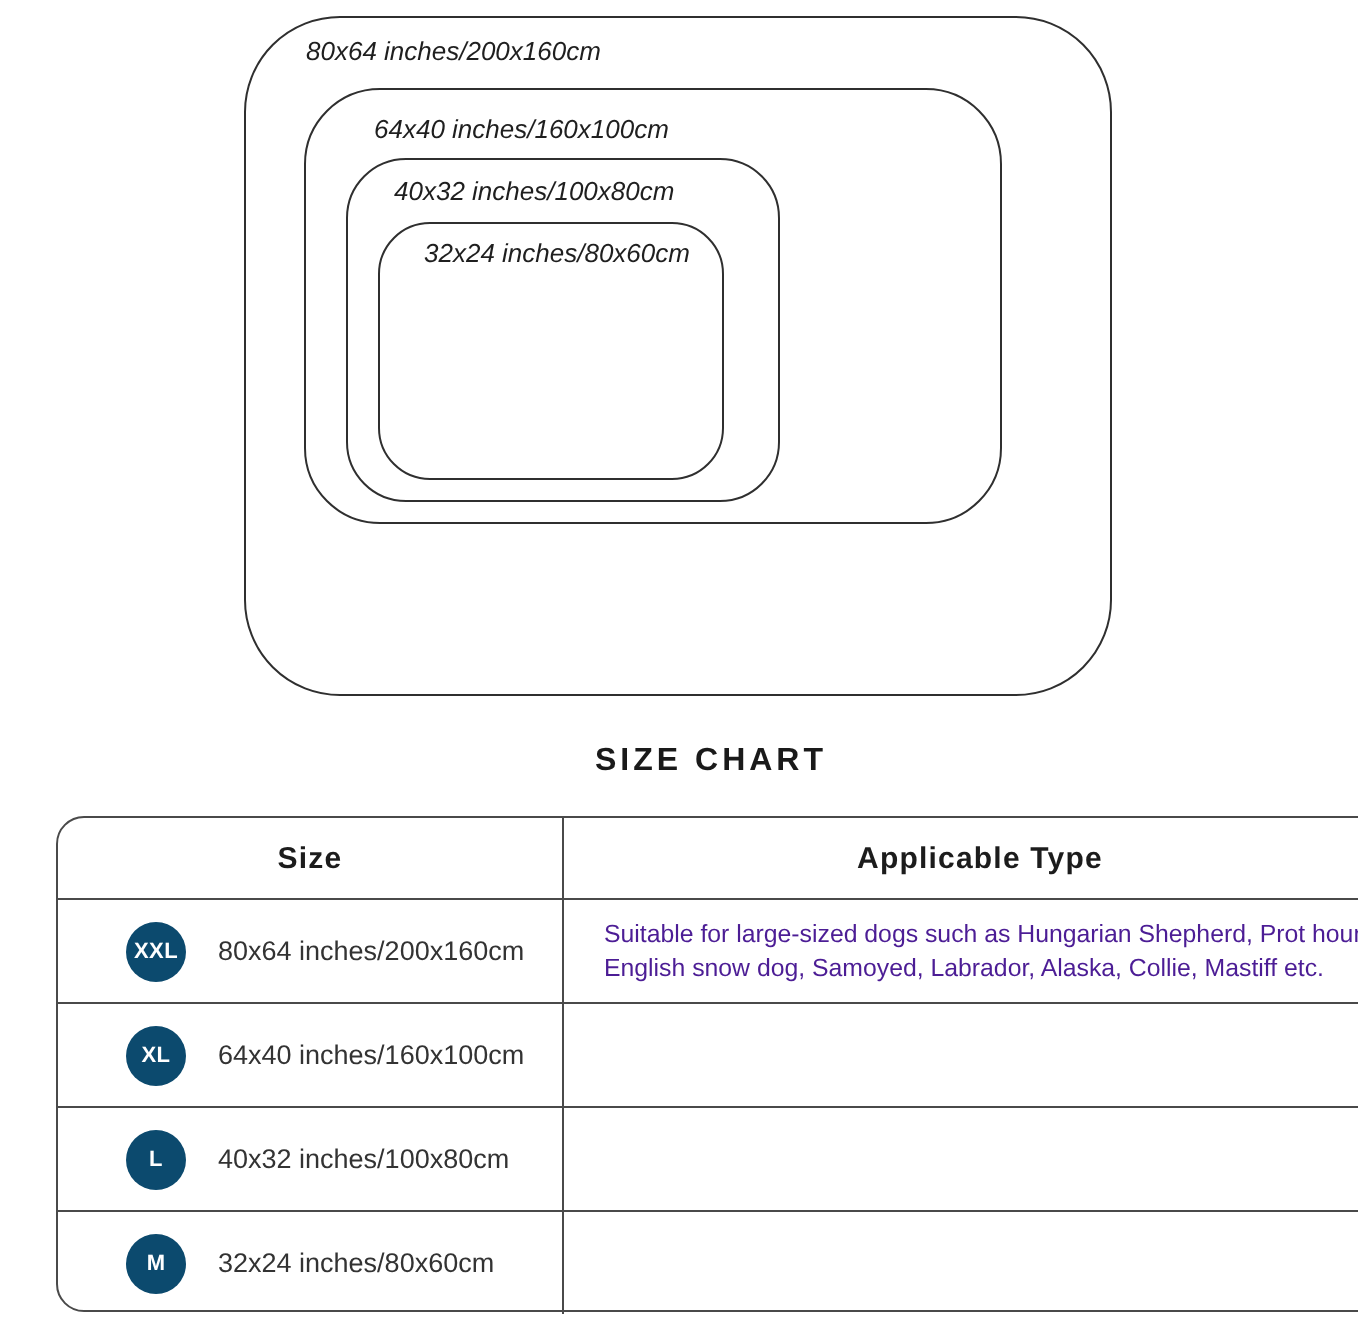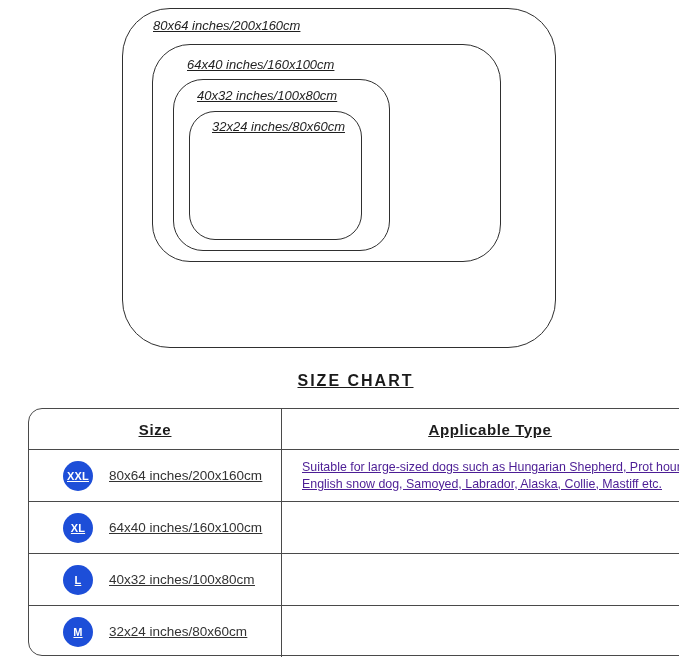--- a/index.html
+++ b/index.html
@@ -1,15 +1,15 @@
 <!DOCTYPE html>
 <html><head>
 <meta charset="utf-8">
 <style>
-  * { margin: 0; padding: 0; box-sizing: border-box; text-decoration: underline; }
+  * { margin: 0; padding: 0; box-sizing: border-box; }
   html, body { background: #ffffff; }
   body {
     width: 679px; height: 660px;
     position: relative;
     font-family: "Liberation Sans", sans-serif;
     color: #2e2e2e;
     overflow: hidden;
   }
 
   
@@ -71,21 +71,21 @@
     font-size: 15px;
     font-weight: 700;
     letter-spacing: 0.6px;
     color: #1c1c1c;
   }
   .badge {
     width: 30px; height: 30px;
     flex: 0 0 30px;
     margin-left: 34px;
     border-radius: 50%;
-    background: #1d4ed8;
+    background: #0c4a6e;
     color: #ffffff;
     display: flex; align-items: center; justify-content: center;
     font-size: 11px; font-weight: 700;
     letter-spacing: 0.2px;
   }
   .size-text {
     margin-left: 16px;
     font-size: 13.5px;
     color: #333333;
     white-space: nowrap;

